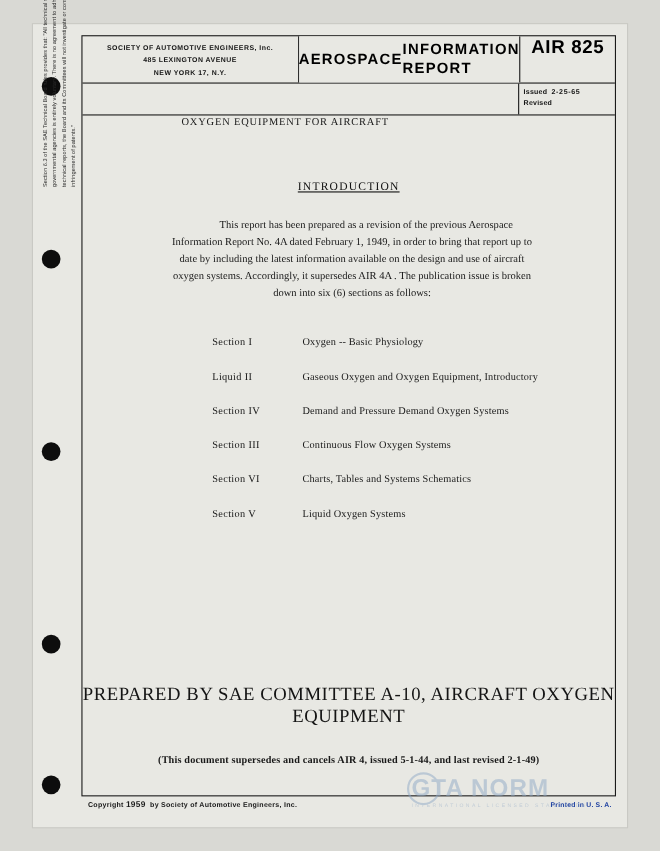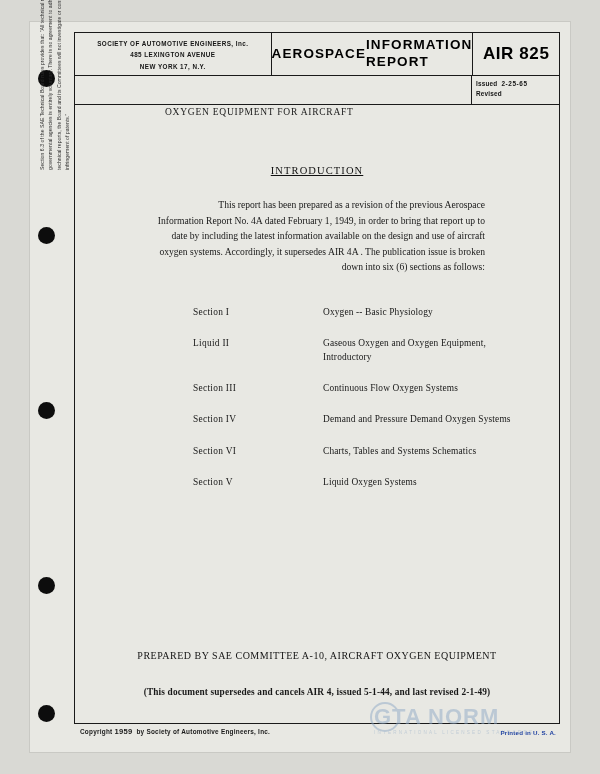--- a/index.html
+++ b/index.html
@@ -90,21 +90,21 @@
     font-family: "Liberation Sans", sans-serif;
     font-weight: bold;
     font-size: 13.5px;
     letter-spacing: 1.1px;
     color: #000;
     line-height: 1.25;
   }
   .hdr-right {
     width: 88px;
     display: flex;
-    align-items: center;
+    align-items: flex-start;
     justify-content: center;
   }
   .hdr-right div {
     font-family: "Liberation Sans", sans-serif;
     font-weight: bold;
     font-size: 17px;
     letter-spacing: 0.6px;
     color: #000;
   }
   .subhead-band {
@@ -160,21 +160,21 @@
     font-family: "Liberation Serif", serif;
   }
   .intro-para {
     position: absolute;
     top: 92px;
     left: 80px;
     width: 330px;
     font-size: 9.6px;
     line-height: 1.62;
     color: #181818;
-    text-align: right;
+    text-align: center;
     text-indent: 26px;
     font-family: "Liberation Serif", serif;
   }
   .sections {
     position: absolute;
     top: 200px;
     left: 118px;
     width: 330px;
   }
   .sec-row {
@@ -185,28 +185,27 @@
     line-height: 1.5;
   }
   .sec-label {
     width: 82px;
     flex: 0 0 82px;
     letter-spacing: 0.3px;
   }
   .sec-text {
     flex: 1;
     letter-spacing: 0.15px;
-    margin-left: 48px;
   }
   .prepared {
     position: absolute;
     bottom: 62px;
     left: 0; right: 0;
     text-align: center;
-    font-size: 10px;
+    font-size: 17px;
     letter-spacing: 0.5px;
     color: #141414;
   }
   .supersedes {
     position: absolute;
     bottom: 26px;
     left: 0; right: 0;
     text-align: center;
     font-size: 9.3px;
     letter-spacing: 0.15px;
@@ -342,26 +341,26 @@
         <div class="sections">
           <div class="sec-row">
             <div class="sec-label">Section I</div>
             <div class="sec-text">Oxygen -- Basic Physiology</div>
           </div>
           <div class="sec-row">
             <div class="sec-label">Liquid II</div>
             <div class="sec-text">Gaseous Oxygen and Oxygen Equipment, Introductory</div>
           </div>
           <div class="sec-row">
+            <div class="sec-label">Section IV</div>
+            <div class="sec-text">Demand and Pressure Demand Oxygen Systems</div>
+          </div>
+          <div class="sec-row">
             <div class="sec-label">Section III</div>
             <div class="sec-text">Continuous Flow Oxygen Systems</div>
-          </div>
-          <div class="sec-row">
-            <div class="sec-label">Section IV</div>
-            <div class="sec-text">Demand and Pressure Demand Oxygen Systems</div>
           </div>
           <div class="sec-row">
             <div class="sec-label">Section VI</div>
             <div class="sec-text">Charts, Tables and Systems Schematics</div>
           </div>
           <div class="sec-row">
             <div class="sec-label">Section V</div>
             <div class="sec-text">Liquid Oxygen Systems</div>
           </div>
         </div>

